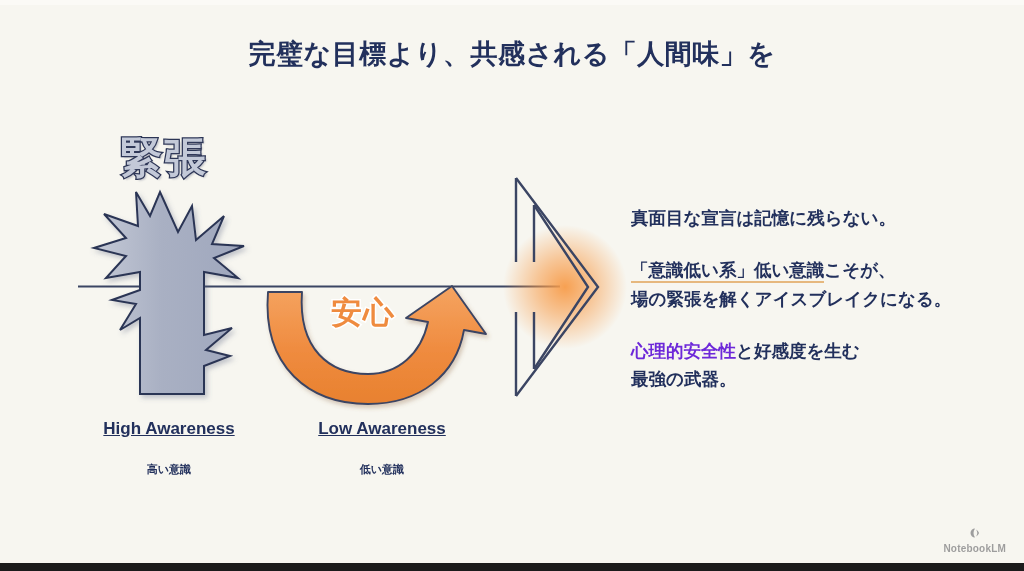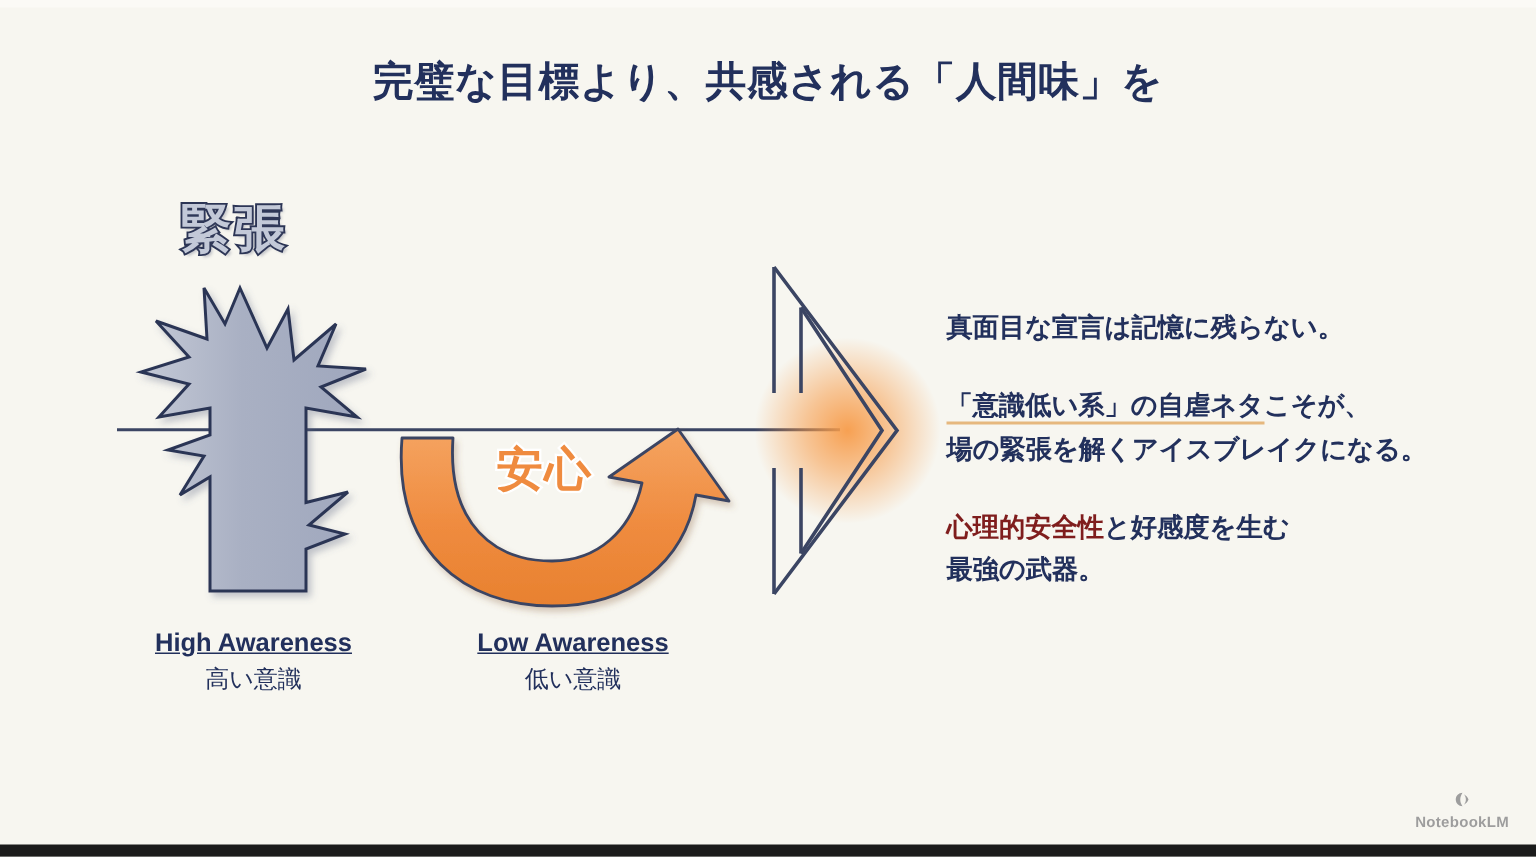--- a/index.html
+++ b/index.html
@@ -47,21 +47,21 @@
     pointer-events: none;
   }
   .stage svg { display: block; }
 
   
 
   
   .label-tension {
     position: absolute;
     left: 120px; top: 130px;
-    font-size: 34px;
+    font-size: 42px;
     font-weight: bold;
     color: #c3c9d8;
     -webkit-text-stroke: 2.5px #2c3555;
     paint-order: stroke fill;
     letter-spacing: 2px;
     text-shadow: 2px 2px 2px rgba(60,70,100,0.28);
   }
   .label-relief {
     position: absolute;
     left: 331px; top: 292px;
@@ -81,22 +81,23 @@
     line-height: 1.45;
   }
   .axis-caption .en {
     display: block;
     font-size: 17px;
     font-weight: bold;
     text-decoration: underline;
   }
   .axis-caption .ja {
     display: block;
-    font-size: 16px;
-    font-weight: normal;
+    font-size: 11px;
+    font-weight: bold;
+    margin-top: 20px;
   }
   #caption-high { left: 80px; top: 417px; width: 178px; }
   #caption-low  { left: 291px; top: 417px; width: 182px; }
 
   
   .right-text {
     position: absolute;
     left: 631px; top: 204px;
     width: 370px;
     color: #22305c;
@@ -104,21 +105,21 @@
     font-weight: bold;
     line-height: 1.62;
   }
   .right-text p { margin: 0; }
   .para-gap-1 { height: 24px; }
   .para-gap-2 { height: 24px; }
   .hl-underline {
     border-bottom: 2.5px solid #e6b87e;
     padding-bottom: 1px;
   }
-  .hl-orange { color: #7f1d1d; }
+  .hl-orange { color: #6d28d9; }
 
   
   .watermark {
     position: absolute;
     right: 18px; bottom: 17px;
     display: flex;
     align-items: center;
     gap: 4px;
     opacity: 0.55;
     flex-direction: column;
@@ -241,21 +242,21 @@
   </div>
 
   <div class="axis-caption" id="caption-low">
     <span class="en">Low Awareness</span>
     <span class="ja">低い意識</span>
   </div>
 
   <div class="right-text">
     <p>真面目な宣言は記憶に残らない。</p>
     <div class="para-gap-1"></div>
-    <p><span class="hl-underline">「意識低い系」の自虐ネタ</span><span>こそが、</span></p>
+    <p><span class="hl-underline">「意識低い系」低い意識</span><span>こそが、</span></p>
     <p>場の緊張を解くアイスブレイクになる。</p>
     <div class="para-gap-2"></div>
     <p><span class="hl-orange">心理的安全性</span><span>と好感度を生む</span></p>
     <p>最強の武器。</p>
   </div>
 
   <div class="watermark">
     <svg width="12" height="12" viewBox="0 0 24 24">
       <path d="M12 3 C7 3 3 7 3 12 C3 17 7 21 12 21 C10 18 9 15 9 12 C9 9 10 6 12 3 Z
                M14 5 C17 7 19 9 20 12 C19 15 17 17 14 19 C15.5 17 16.5 14.5 16.5 12

